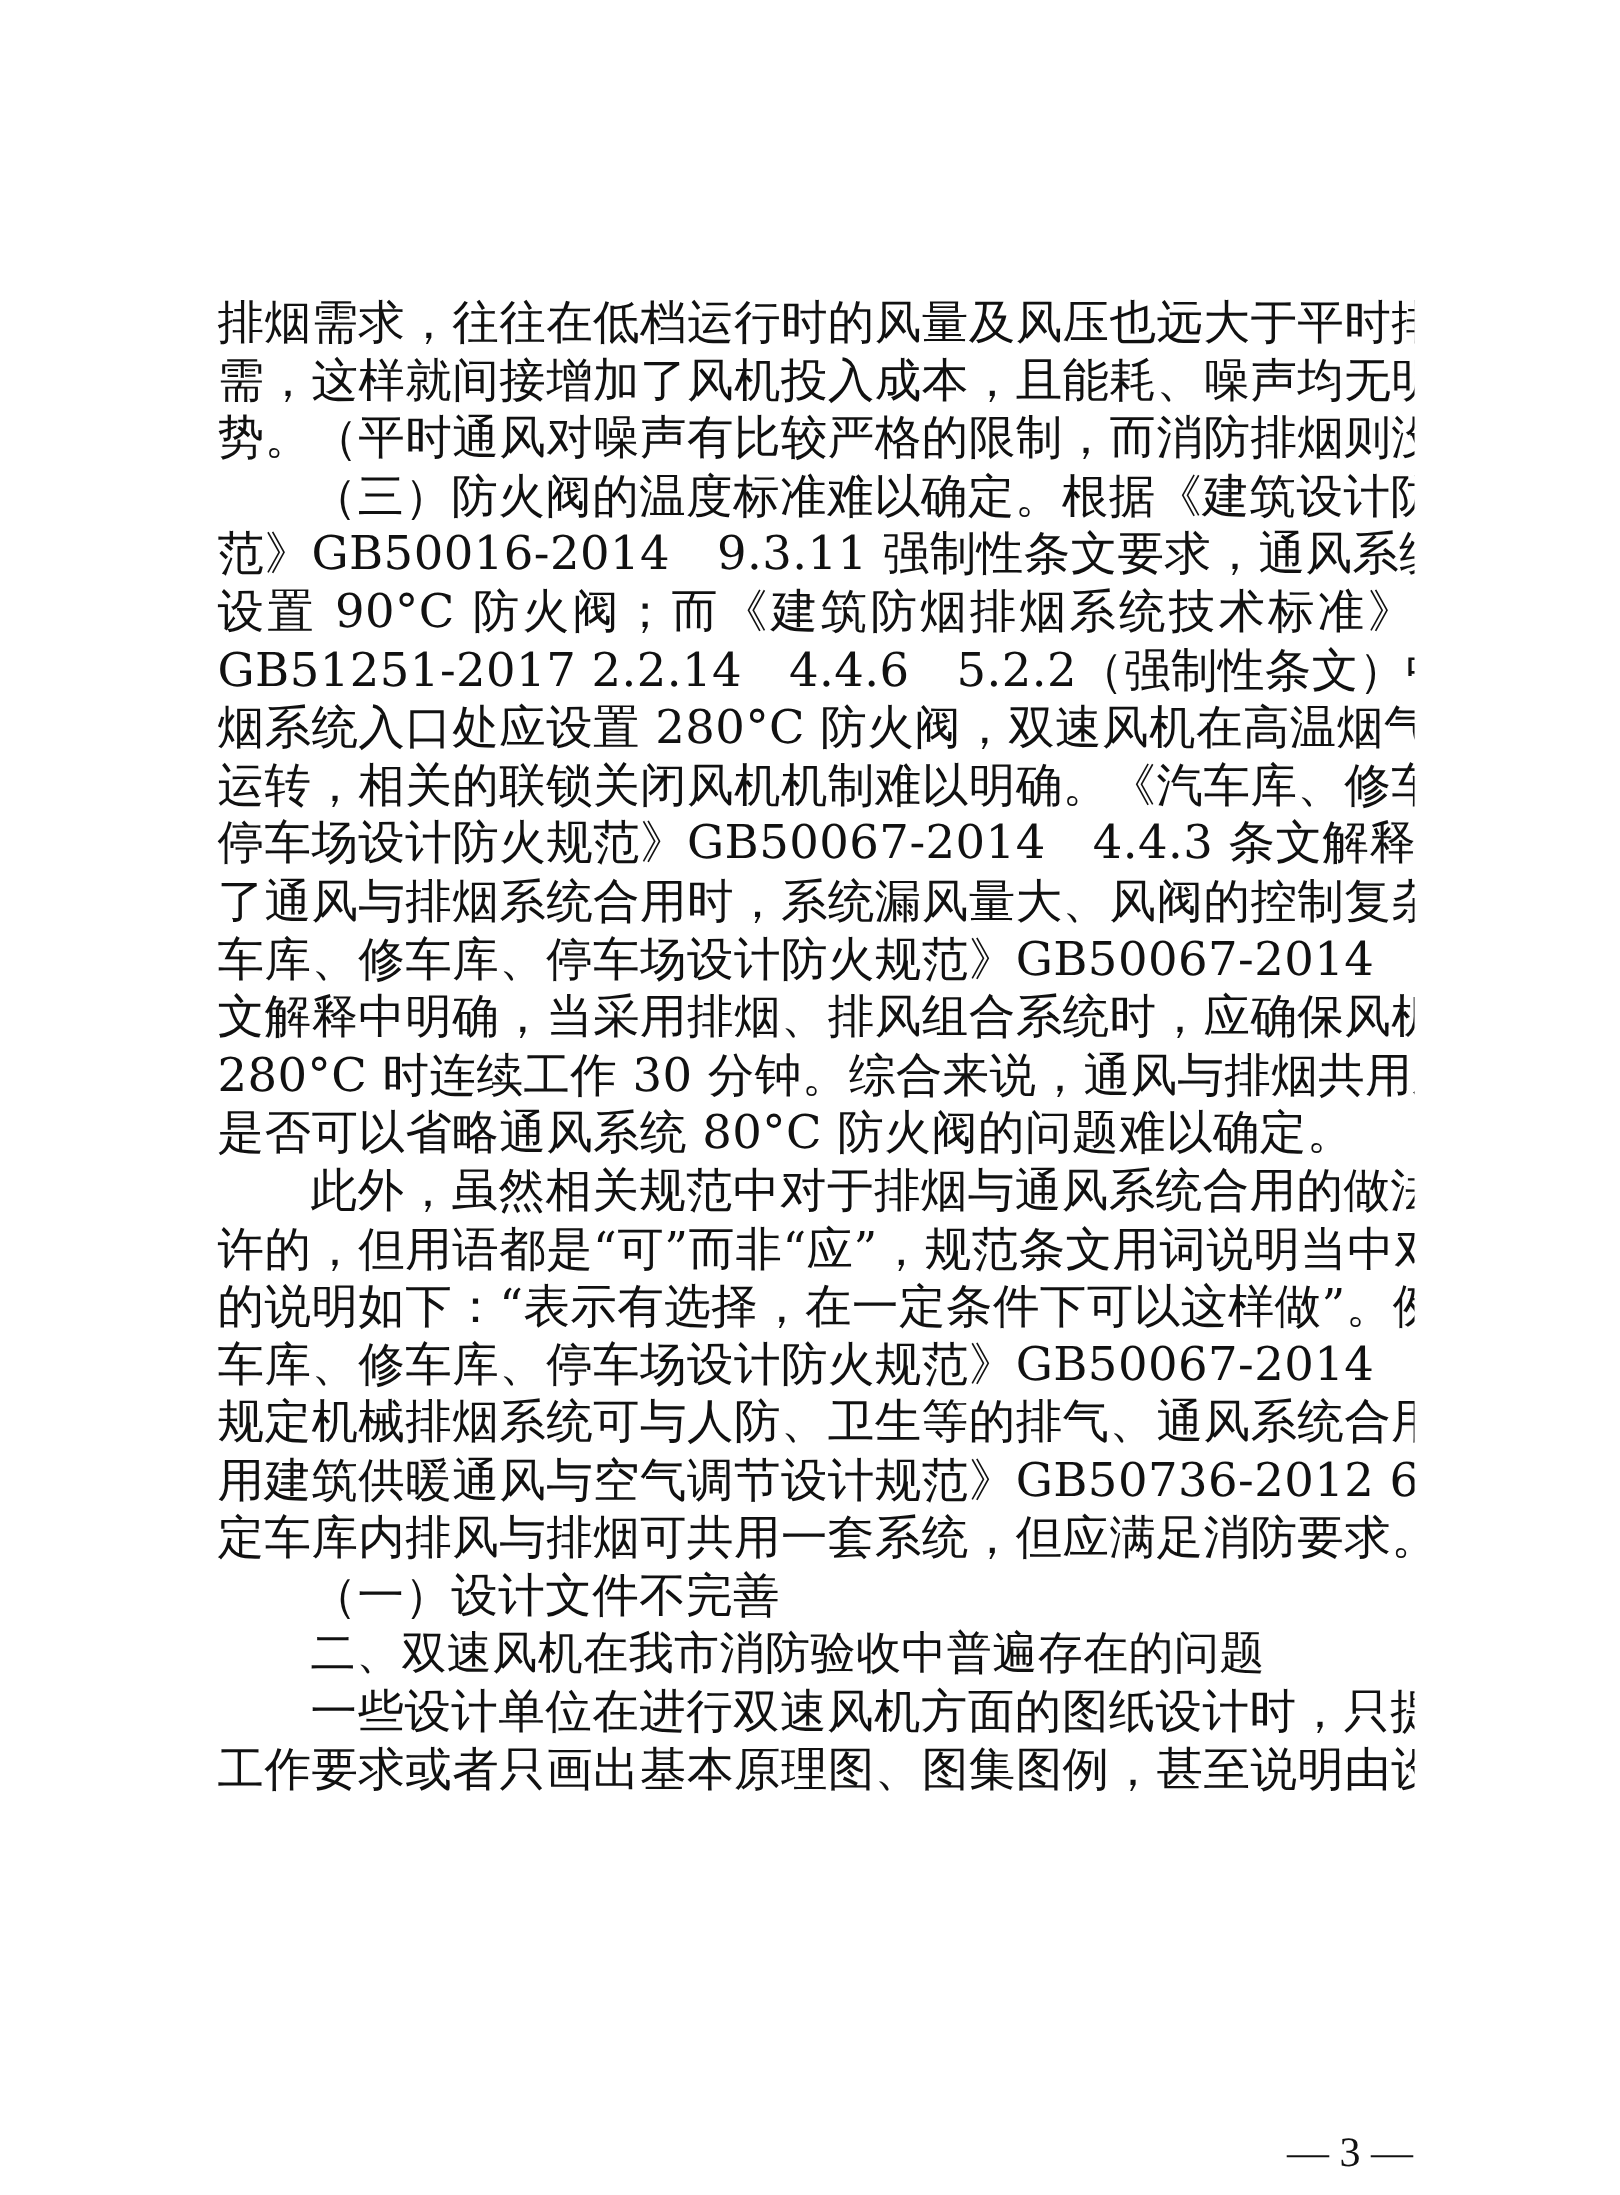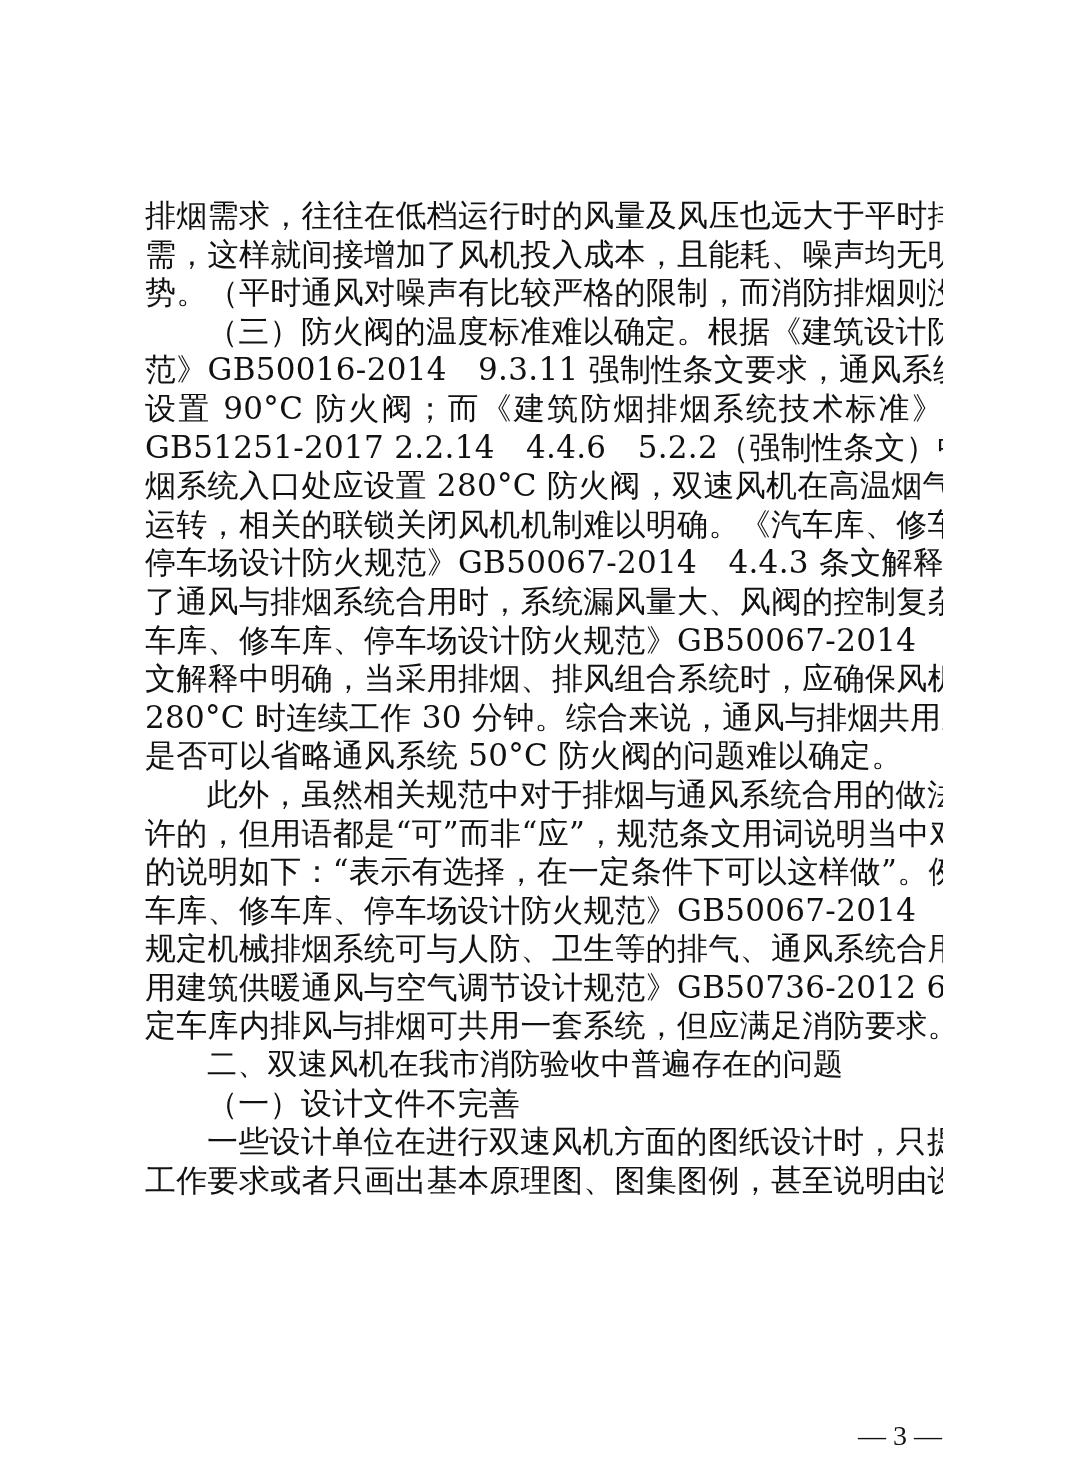--- a/index.html
+++ b/index.html
@@ -68,27 +68,27 @@
   <div class="line">范》GB50016-2014　9.3.11 强制性条文要求，通风系统入口处应</div>
   <div class="line">设置 90°C 防火阀；而《建筑防烟排烟系统技术标准》</div>
   <div class="line">GB51251-2017 2.2.14　4.4.6　5.2.2（强制性条文）中均明确，排</div>
   <div class="line">烟系统入口处应设置 280°C 防火阀，双速风机在高温烟气中高速</div>
   <div class="line">运转，相关的联锁关闭风机机制难以明确。《汽车库、修车库、</div>
   <div class="line">停车场设计防火规范》GB50067-2014　4.4.3 条文解释中，明确</div>
   <div class="line">了通风与排烟系统合用时，系统漏风量大、风阀的控制复杂。《汽</div>
   <div class="line">车库、修车库、停车场设计防火规范》GB50067-2014　8.2.1 条</div>
   <div class="line">文解释中明确，当采用排烟、排风组合系统时，应确保风机能在</div>
   <div class="line">280°C 时连续工作 30 分钟。综合来说，通风与排烟共用系统时，</div>
-  <div class="line last">是否可以省略通风系统 50°C 防火阀的问题难以确定。</div>
+  <div class="line last">是否可以省略通风系统 80°C 防火阀的问题难以确定。</div>
   <div class="line indent">此外，虽然相关规范中对于排烟与通风系统合用的做法是允</div>
   <div class="line">许的，但用语都是“可”而非“应”，规范条文用词说明当中对“可”</div>
   <div class="line">的说明如下：“表示有选择，在一定条件下可以这样做”。例如《汽</div>
   <div class="line">车库、修车库、停车场设计防火规范》GB50067-2014　8.2.3 中</div>
   <div class="line">规定机械排烟系统可与人防、卫生等的排气、通风系统合用。《民</div>
   <div class="line">用建筑供暖通风与空气调节设计规范》GB50736-2012 6.3.8 中规</div>
   <div class="line last">定车库内排风与排烟可共用一套系统，但应满足消防要求。</div>
+  <div class="line subheading">（一）设计文件不完善</div>
   <div class="line heading">二、双速风机在我市消防验收中普遍存在的问题</div>
-  <div class="line subheading">（一）设计文件不完善</div>
   <div class="line indent">一些设计单位在进行双速风机方面的图纸设计时，只提系统</div>
   <div class="line">工作要求或者只画出基本原理图、图集图例，甚至说明由设备供</div>
 </div>
 
 <div class="page-number">— 3 —</div>
 
 </body></html>

